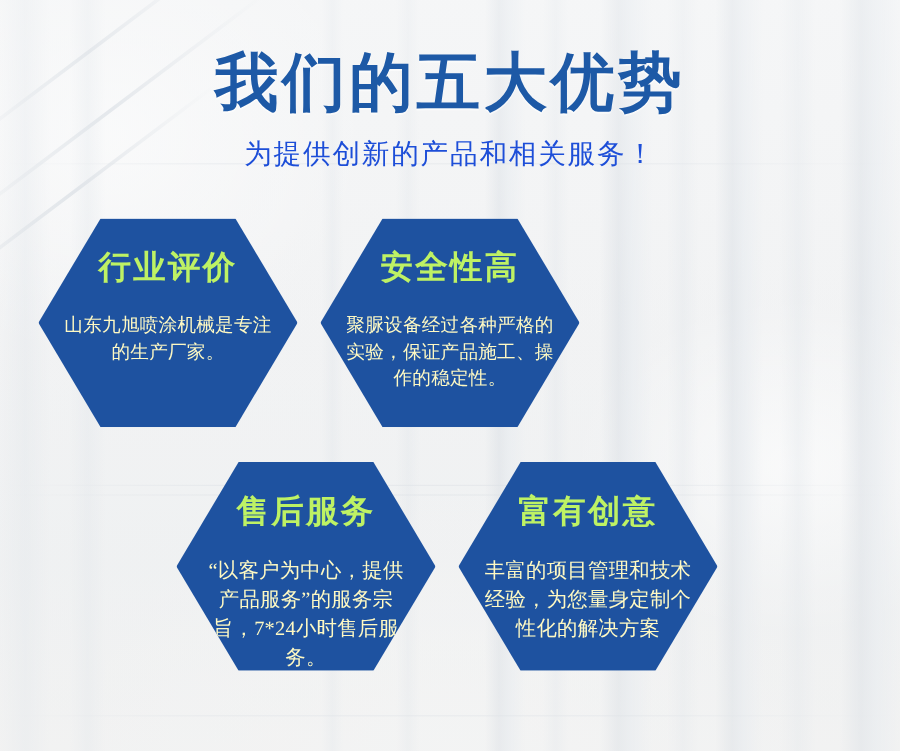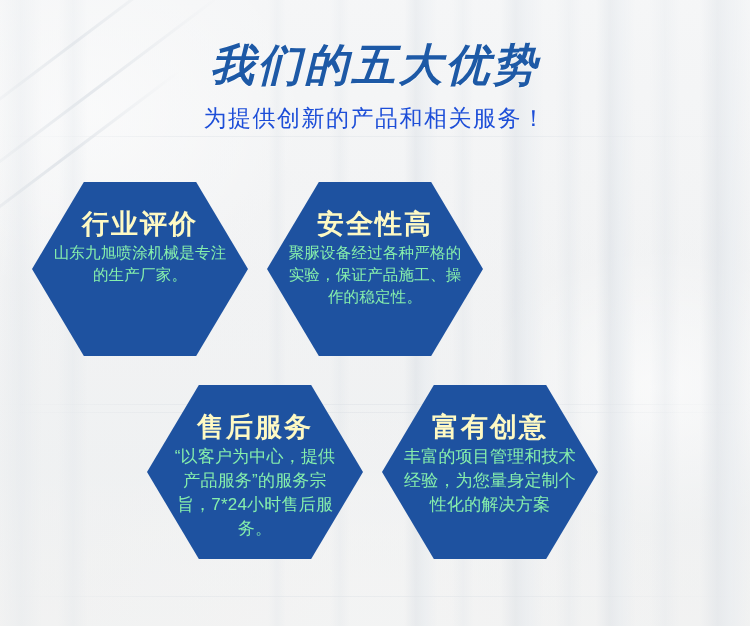--- a/index.html
+++ b/index.html
@@ -62,27 +62,26 @@
   }
 
   
   .headings {
     position:absolute; left:0; right:0; top:40px;
     text-align:center;
     z-index:5;
   }
   .main-title {
     font-family:"DejaVu Sans","Liberation Sans",sans-serif;
-    font-size:44px;
+    font-size:53px;
     font-weight:700;
     letter-spacing:3px;
     color:#1d59a6;
     line-height:1.12;
     text-shadow:0 1px 0 rgba(255,255,255,.55);
-    font-style:italic;
   }
   .sub-title {
     margin-top:14px;
     font-family:"DejaVu Sans","Liberation Sans",sans-serif;
     font-size:23px;
     font-weight:500;
     letter-spacing:1.5px;
     color:#1d4ed8;
   }
 
@@ -96,32 +95,32 @@
     display:flex;
     flex-direction:column;
     align-items:center;
     z-index:4;
   }
   .hex-title {
     font-family:"DejaVu Sans","Liberation Sans",sans-serif;
     font-size:27px;
     font-weight:700;
     letter-spacing:2px;
-    color:#fef9c3;
+    color:#bef264;
     margin-top:28px;
     line-height:1;
     white-space:nowrap;
   }
   .hex-body {
-    font-family:Liberation Sans, sans-serif;
+    font-family:Liberation Serif, serif;
     font-size:15.5px;
     line-height:1.42;
-    color:#86efac;
+    color:#fef9c3;
     text-align:center;
-    margin-top:5px;
+    margin-top:24px;
     padding:0 10px;
     max-width:196px;
     letter-spacing:.2px;
   }
 
   
   .hex-1 { left:32px;  top:182px; }
   .hex-2 { left:267px; top:182px; }
   .hex-3 { left:502px; top:182px; }
   

